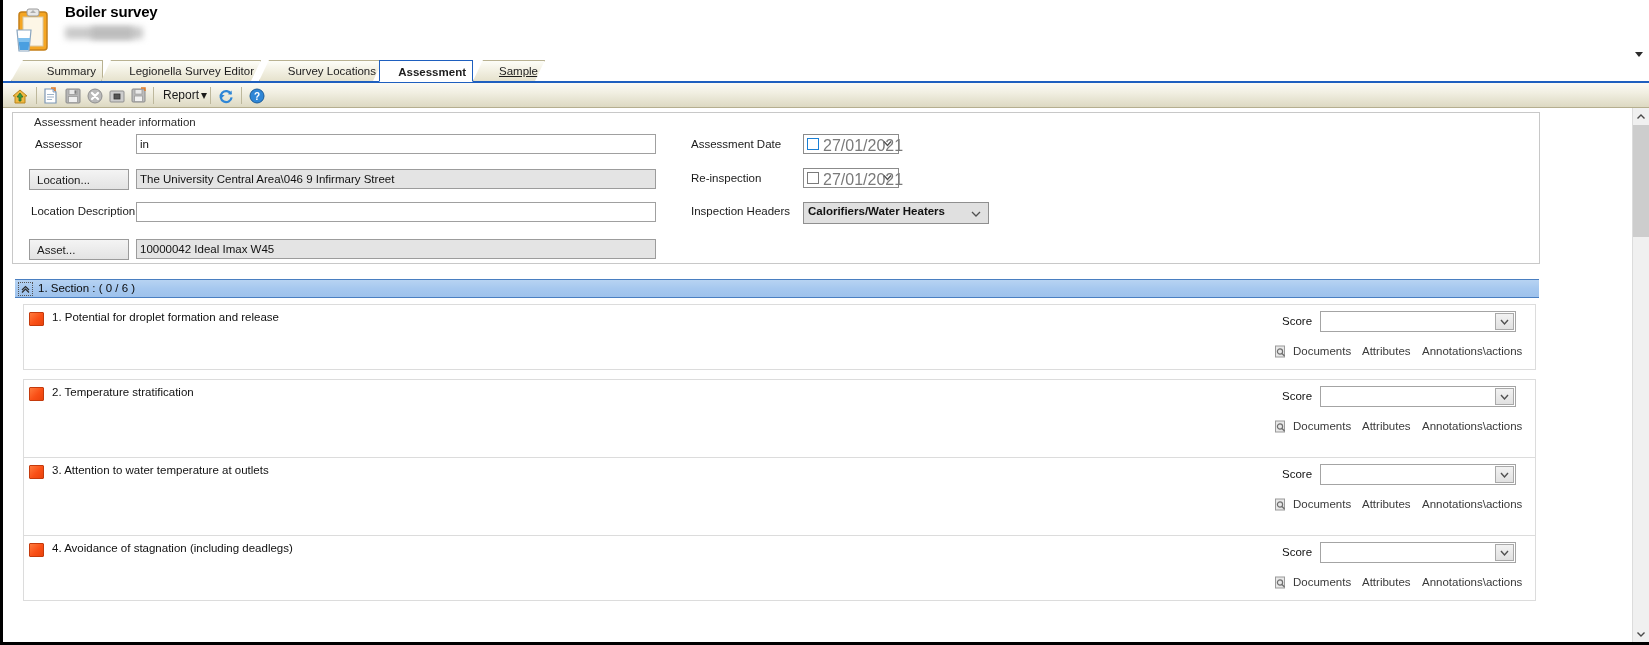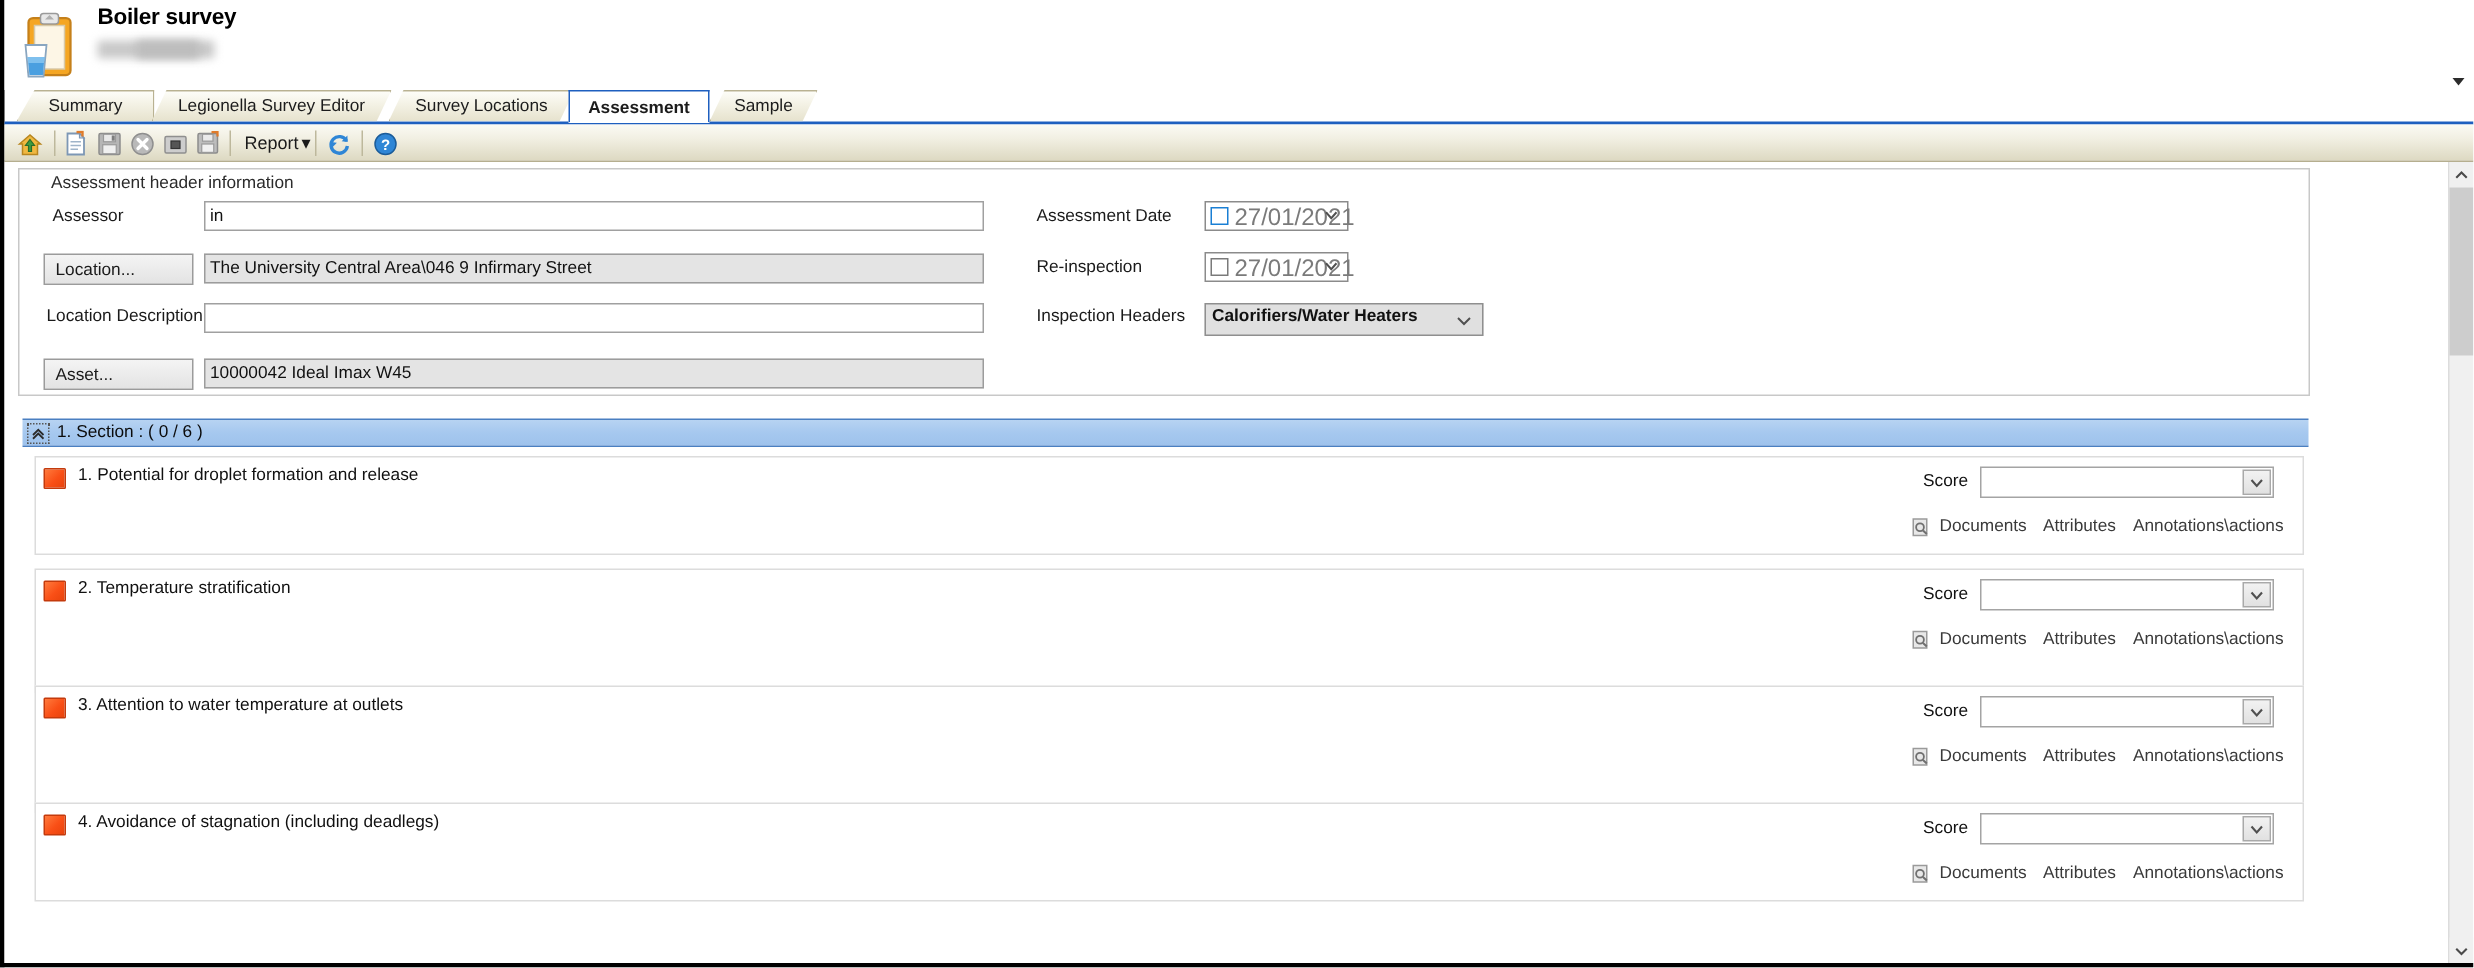--- a/index.html
+++ b/index.html
@@ -79,21 +79,21 @@
     height: 2px;
     background: #1e5fbf;
   }
   .tab {
     position: absolute;
     bottom: 2px;
     height: 21px;
     line-height: 21px;
     font-size: 11.5px;
     color: #1c1c1c;
-    text-align: center;
+    text-align: right;
     background: linear-gradient(to bottom, #fdfdf8 0%, #f3f1e4 45%, #e6e2cd 100%);
     border: 1px solid #b9b292;
     border-bottom: none;
     border-radius: 0;
     -webkit-clip-path: polygon(10px 0, 100% 0, calc(100% - 10px) 100%, 0 100%);
     clip-path: polygon(10px 0, 100% 0, calc(100% - 10px) 100%, 0 100%);
     box-sizing: border-box;
     white-space: nowrap;
     padding: 0 6px;
   }
@@ -410,21 +410,21 @@
     </div>
     <div class="tab" style="left:98px;width:160px;">
       <span>Legionella Survey Editor</span>
     </div>
     <div class="tab" style="left:256px;width:124px;">
       <span>Survey Locations</span>
     </div>
     <div class="tab active" style="left:376px;width:94px;">
       <span>Assessment</span>
     </div>
-    <div class="tab" style="left:470px;width:72px;">
+    <div class="tab" style="left:470px;width:72px;text-decoration:underline;">
       <span>Sample</span>
     </div>
   </div>
 
   <div class="tab-scroll-arrow">
     <svg width="12" height="12" viewBox="0 0 12 12">
         <path d="M2 4 L10 4 L6 9 Z" fill="#2b2b2b"></path>
       </svg>
   </div>
 

